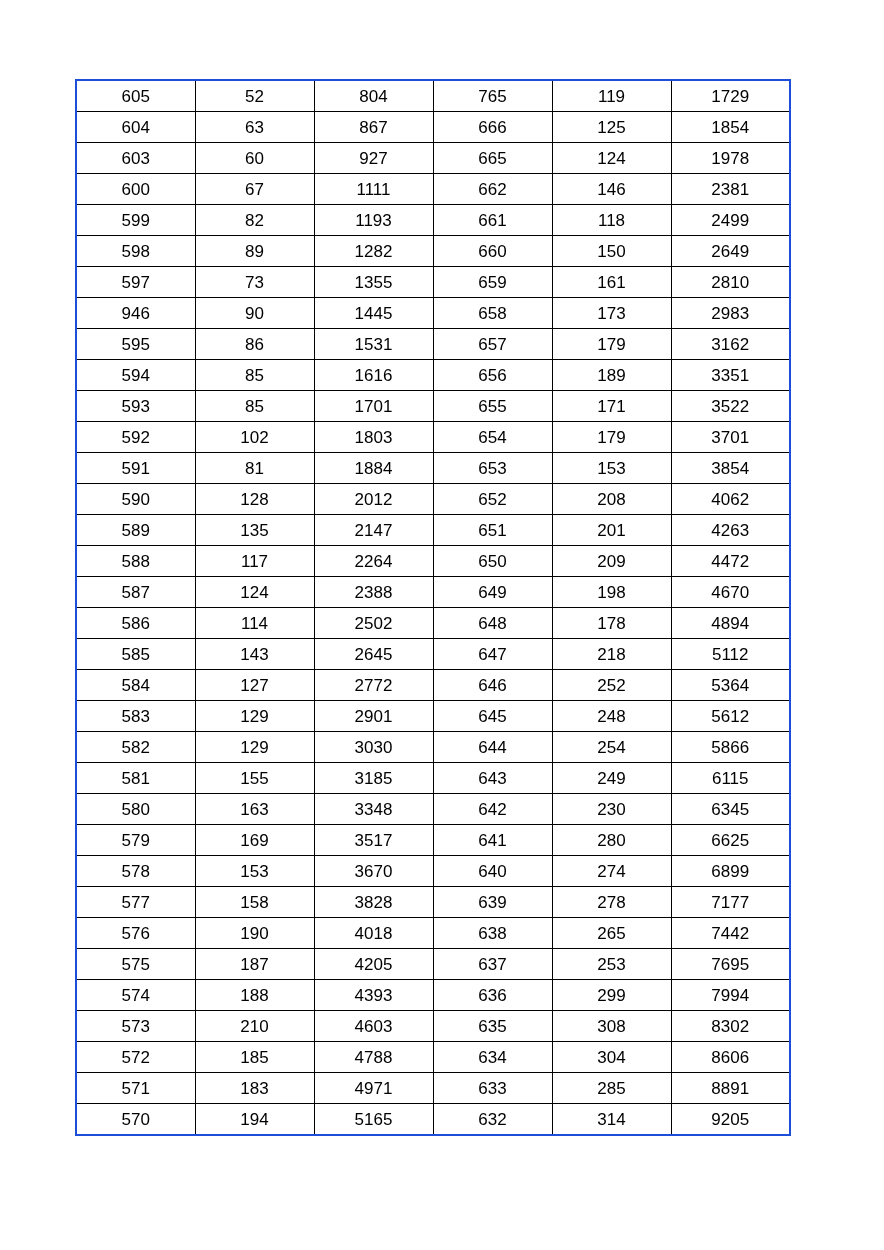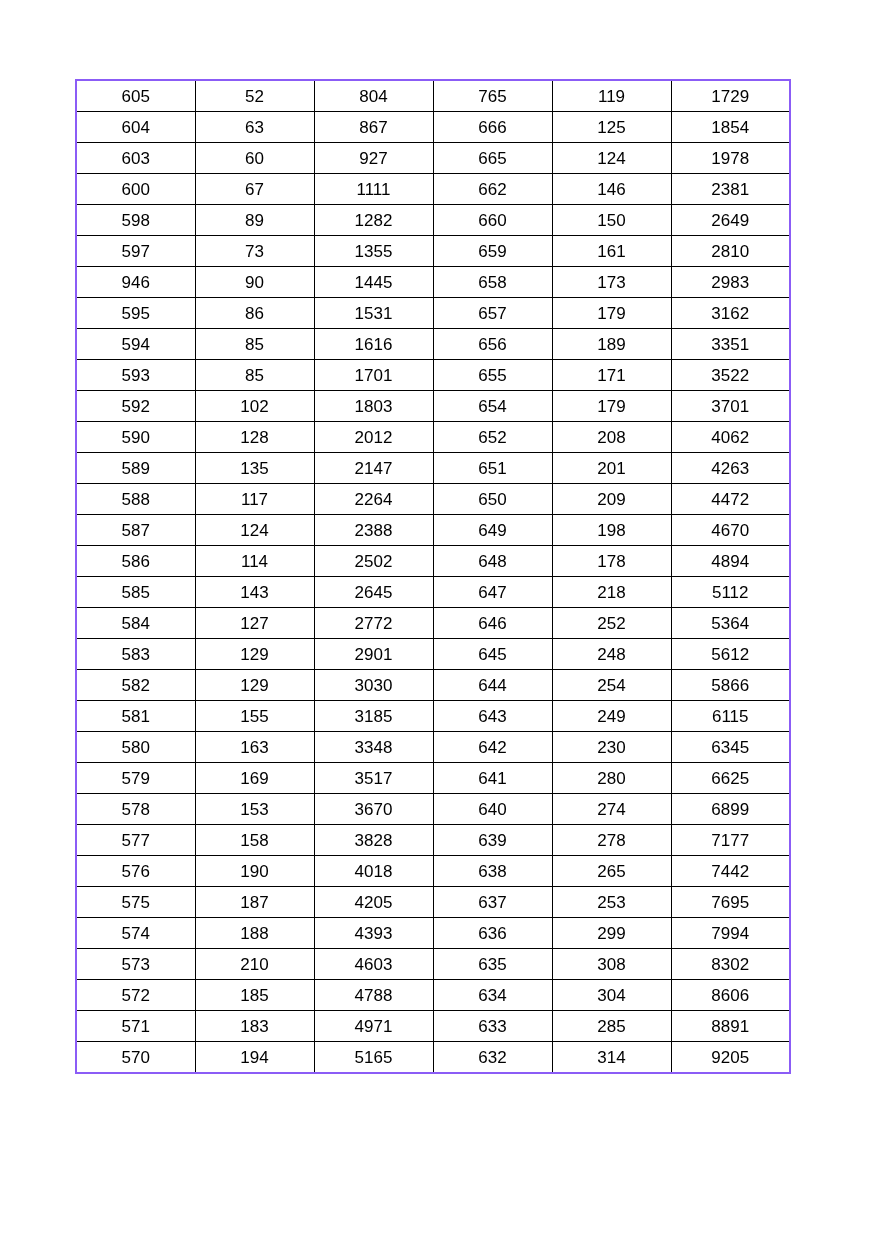--- a/index.html
+++ b/index.html
@@ -19,21 +19,21 @@
   #score-table-wrap {
     position: absolute;
     left: 75px;
     top: 79px;
     width: 714px;
   }
   table.score-table {
     border-collapse: collapse;
     table-layout: fixed;
     width: 714px;
-    border: 2px solid #8b5cf6;
+    border: 2px solid #1d4ed8;
   }
   table.score-table col {
     width: 119px;
   }
   table.score-table td {
     height: 30px;
     border: 1px solid #000000;
     text-align: center;
     vertical-align: middle;
     font-size: 17px;
@@ -83,20 +83,28 @@
         </tr>
         <tr>
           <td>600</td>
           <td>67</td>
           <td>1111</td>
           <td>662</td>
           <td>146</td>
           <td>2381</td>
         </tr>
         <tr>
+          <td>599</td>
+          <td>82</td>
+          <td>1193</td>
+          <td>661</td>
+          <td>118</td>
+          <td>2499</td>
+        </tr>
+        <tr>
           <td>598</td>
           <td>89</td>
           <td>1282</td>
           <td>660</td>
           <td>150</td>
           <td>2649</td>
         </tr>
         <tr>
           <td>597</td>
           <td>73</td>
@@ -139,20 +147,28 @@
         </tr>
         <tr>
           <td>592</td>
           <td>102</td>
           <td>1803</td>
           <td>654</td>
           <td>179</td>
           <td>3701</td>
         </tr>
         <tr>
+          <td>591</td>
+          <td>81</td>
+          <td>1884</td>
+          <td>653</td>
+          <td>153</td>
+          <td>3854</td>
+        </tr>
+        <tr>
           <td>590</td>
           <td>128</td>
           <td>2012</td>
           <td>652</td>
           <td>208</td>
           <td>4062</td>
         </tr>
         <tr>
           <td>589</td>
           <td>135</td>

